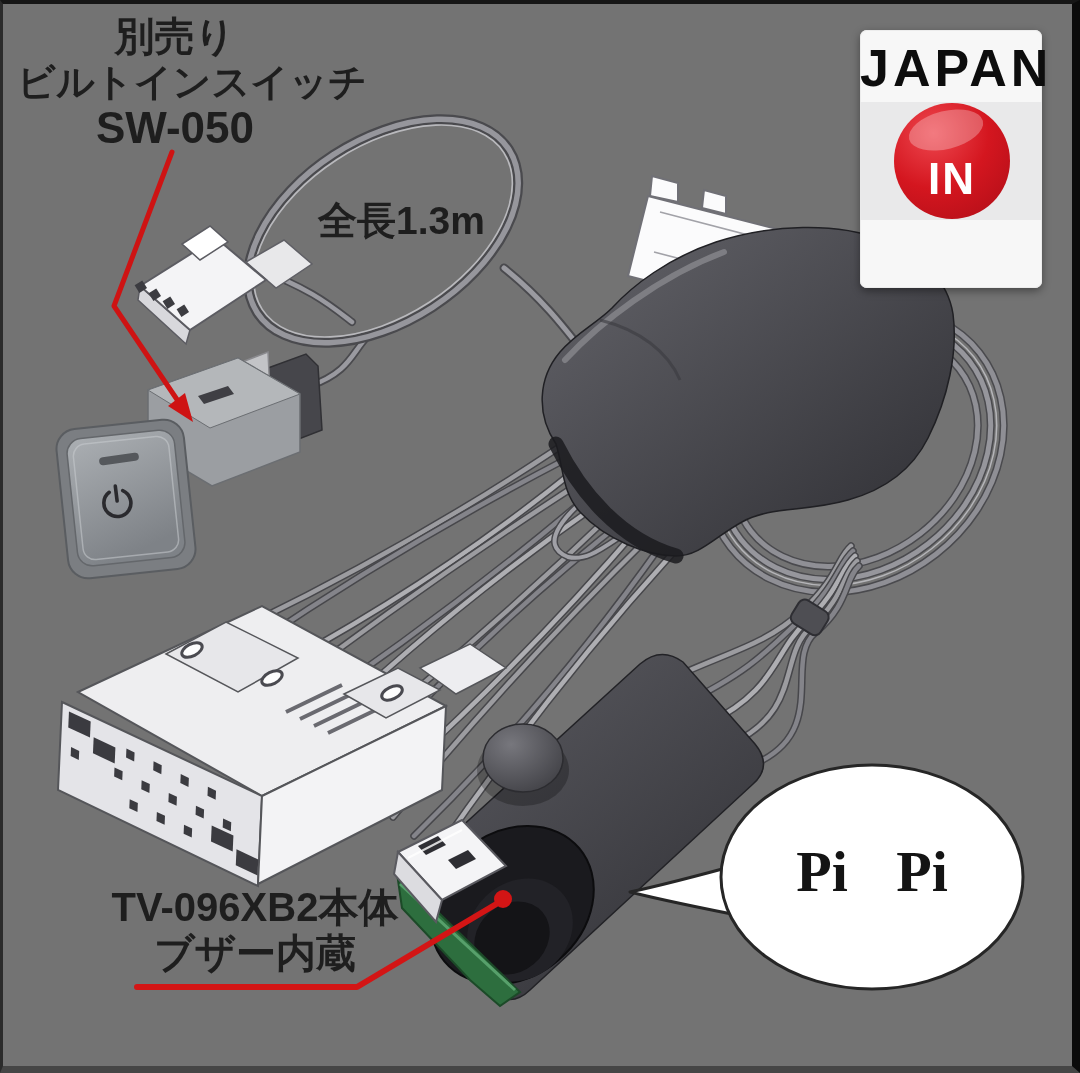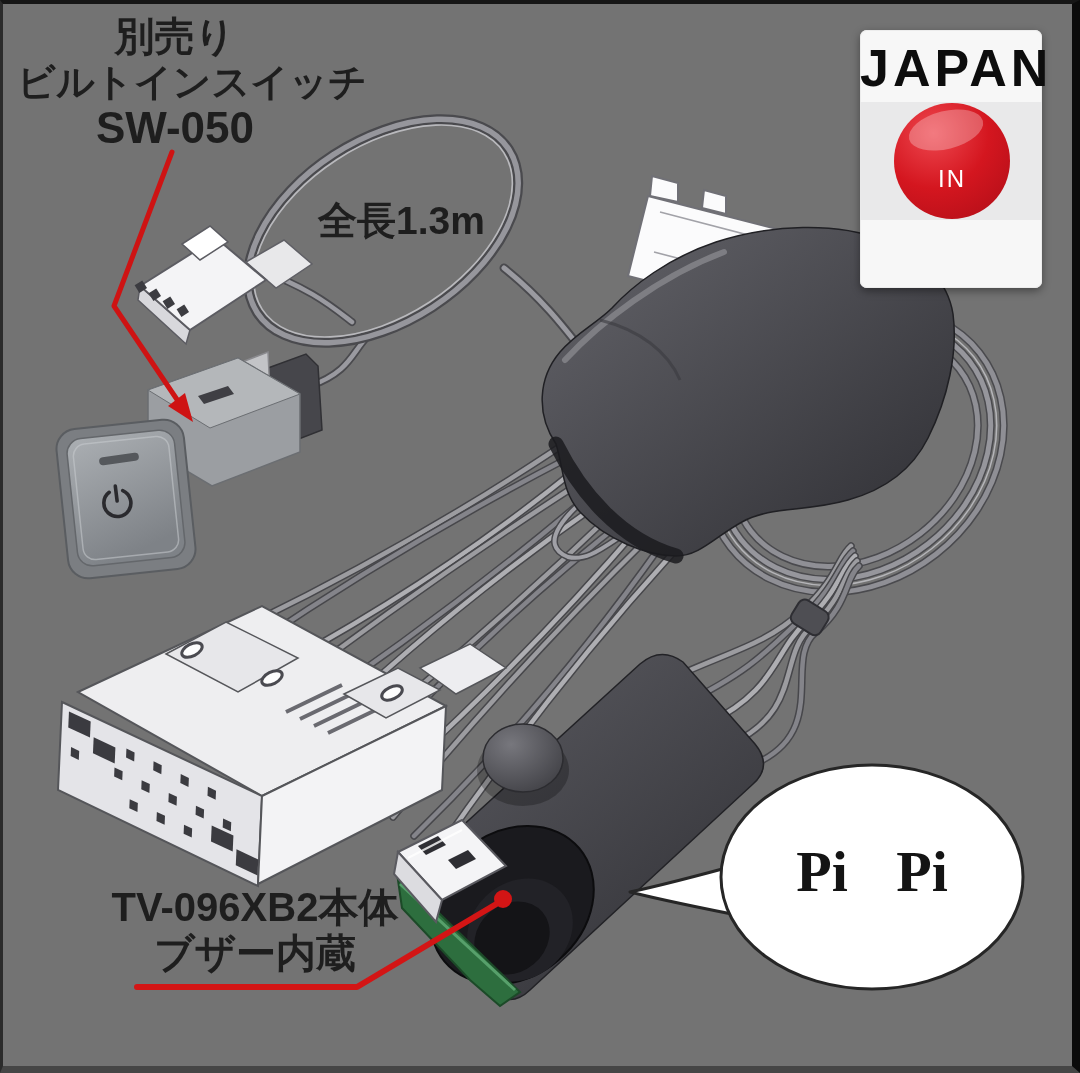--- a/index.html
+++ b/index.html
@@ -23,21 +23,21 @@
   #badge .band{position:absolute;left:0;top:72px;width:100%;height:118px;background:#e9e9ea;}
   #badge .made{position:absolute;left:0;top:8px;width:100%;text-align:center;font-size:52px;
                font-weight:700;letter-spacing:4px;color:#0d0d0d;}
   #badge .japan{position:absolute;left:0;bottom:6px;width:100%;text-align:center;font-size:47px;
                font-weight:700;letter-spacing:0px;color:#0d0d0d;}
   #badge .circle{position:absolute;left:34px;top:73px;width:116px;height:116px;border-radius:50%;
         background:radial-gradient(circle at 34% 26%, #ee474f 0%, #d4161f 48%, #ad0d17 100%);
         display:flex;align-items:center;justify-content:center;}
   #badge .sheen{position:absolute;left:14px;top:8px;width:76px;height:38px;border-radius:50%;
         background:rgba(255,255,255,.28);transform:rotate(-14deg);}
-  #badge .in{position:relative;font-size:24px;font-weight:400;color:#fff;letter-spacing:2px;margin-top:36px;}
+  #badge .in{position:relative;font-size:44px;font-weight:700;color:#fff;letter-spacing:2px;margin-top:36px;}
   
   #frame{position:absolute;left:0;top:0;right:0;bottom:0;pointer-events:none;z-index:50;
          border-top:4px solid #161616;border-left:3px solid #2b2b2b;
          border-right:8px solid #0b0b0b;border-bottom:7px solid #454545;}
 </style>
 </head>
 <body>
 
 <div id="stage">
 

